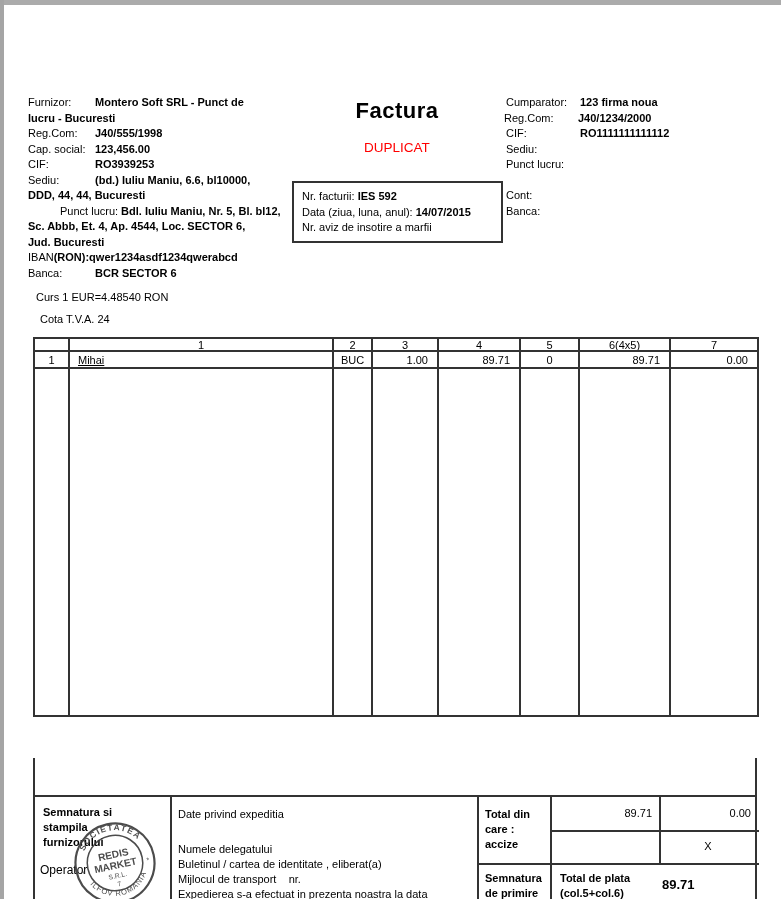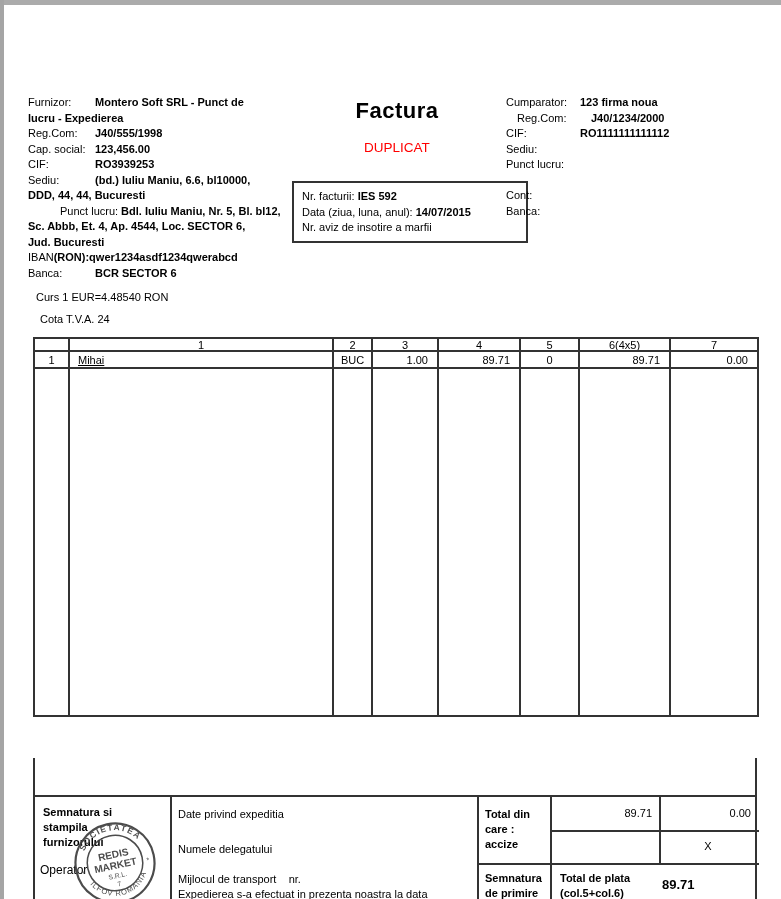--- a/index.html
+++ b/index.html
@@ -13,21 +13,21 @@
   .frame-left { position:absolute; left:0; top:0; width:4px; height:899px; background:#a5a5a5; }
   .ln { position:absolute; white-space:pre; line-height:13px; }
   .lab  { display:inline-block; width:67px; font-weight:normal; }
   .lab2 { display:inline-block; width:74px; font-weight:normal; }
   .ilab { margin-right:3px; }
   .val { font-weight:bold; }
   .title { position:absolute; left:292px; top:98px; width:210px; text-align:center;
            font-size:22px; font-weight:bold; letter-spacing:.5px; }
   .duplicate { position:absolute; left:292px; top:140px; width:210px; text-align:center;
                font-size:13.5px; color:#ff0000; }
-  .inv-box { position:absolute; left:292px; top:181px; width:236px; height:62px;
+  .inv-box { position:absolute; left:292px; top:181px; width:211px; height:62px;
              border:2px solid #333; }
   .inv-box .ln { left:8px; }
   .rate-line { position:absolute; white-space:pre; }
 
   table.inv-table { position:absolute; left:33px; top:337px; width:724px;
     border-collapse:collapse; table-layout:fixed; }
   table.inv-table th, table.inv-table td { border:2px solid #333; font-weight:normal;
     font-size:11px; overflow:hidden; }
   .h-row th { height:43px; text-align:center; vertical-align:middle; white-space:pre-line; line-height:14px; }
   .i-row td { height:13px; text-align:center; font-size:10px; line-height:10px; }
@@ -50,21 +50,21 @@
 </style>
 </head>
 <body>
 
 <div class="page">
   <div class="frame-top"></div>
   <div class="frame-left"></div>
 
   <div>
     <div class="ln" style="left:28px; top:96px;"><span class="lab">Furnizor:</span><span class="val">Montero Soft SRL - Punct de</span></div>
-    <div class="ln val" style="left:28px; top:112px;">lucru - Expedierea</div>
+    <div class="ln val" style="left:28px; top:112px;">lucru - Bucuresti</div>
     <div class="ln" style="left:28px; top:127px;"><span class="lab">Reg.Com:</span><span class="val">J40/555/1998</span></div>
     <div class="ln" style="left:28px; top:143px;"><span class="lab">Cap. social:</span><span class="val">123,456.00</span></div>
     <div class="ln" style="left:28px; top:158px;"><span class="lab">CIF:</span><span class="val">RO3939253</span></div>
     <div class="ln" style="left:28px; top:174px;"><span class="lab">Sediu:</span><span class="val">(bd.) Iuliu Maniu, 6.6, bl10000,</span></div>
     <div class="ln val" style="left:28px; top:189px;">DDD, 44, 44, Bucuresti</div>
     <div class="ln" style="left:28px; top:205px;margin-left:32px;"><span class="ilab">Punct lucru:</span><span class="val">Bdl. Iuliu Maniu, Nr. 5, Bl. bl12,</span></div>
     <div class="ln val" style="left:28px; top:220px;">Sc. Abbb, Et. 4, Ap. 4544, Loc. SECTOR 6,</div>
     <div class="ln val" style="left:28px; top:236px;">Jud. Bucuresti</div>
     <div class="ln" style="left:28px; top:251px;"><span>IBAN</span><span class="val">(RON):qwer1234asdf1234qwerabcd</span></div>
     <div class="ln" style="left:28px; top:267px;"><span class="lab">Banca:</span><span class="val">BCR SECTOR 6</span></div>
@@ -74,21 +74,21 @@
   <div class="duplicate">DUPLICAT</div>
 
   <div class="inv-box">
     <div class="ln" style="top:7px;"><span>Nr. facturii: </span><span class="val">IES 592</span></div>
     <div class="ln" style="top:23px;"><span>Data (ziua, luna, anul): </span><span class="val">14/07/2015</span></div>
     <div class="ln" style="top:38px;"><span>Nr. aviz de insotire a marfii</span></div>
   </div>
 
   <div>
     <div class="ln" style="left:506px; top:96px;"><span class="lab2">Cumparator:</span><span class="val">123 firma noua</span></div>
-    <div class="ln" style="left:517px; top:112px;"><span class="lab2">Reg.Com:</span><span class="val">J40/1234/2000</span></div>
+    <div class="ln" style="left:504px; top:112px;"><span class="lab2">Reg.Com:</span><span class="val">J40/1234/2000</span></div>
     <div class="ln" style="left:506px; top:127px;"><span class="lab2">CIF:</span><span class="val">RO1111111111112</span></div>
     <div class="ln" style="left:506px; top:143px;"><span class="lab2">Sediu:</span><span class="val"></span></div>
     <div class="ln" style="left:506px; top:158px;"><span class="lab2">Punct lucru:</span><span class="val"></span></div>
     <div class="ln" style="left:506px; top:189px;"><span class="lab2">Cont:</span><span class="val"></span></div>
     <div class="ln" style="left:506px; top:205px;"><span class="lab2">Banca:</span><span class="val"></span></div>
   </div>
 
   <div class="rate-line" style="left:36px; top:291px;">Curs 1 EUR=4.48540 RON</div>
   <div class="rate-line" style="left:40px; top:313px;">Cota T.V.A. 24</div>
 
@@ -168,20 +168,21 @@
       <text x="50" y="44" text-anchor="middle" font-size="12" font-weight="bold">REDIS</text>
       <text x="50" y="57" text-anchor="middle" font-size="12" font-weight="bold">MARKET</text>
       <text x="50" y="68" text-anchor="middle" font-size="8">S.R.L.</text>
       <text x="50" y="78" text-anchor="middle" font-size="8">7</text>
       <text x="11" y="58" text-anchor="middle" font-size="9">*</text>
       <text x="89" y="58" text-anchor="middle" font-size="9">*</text>
     </svg>
 
     <div class="abs-text" style="left:143px; top:10px;">Date privind expeditia</div>
     <div class="abs-text" style="left:143px; top:45px;">Numele delegatului</div>
+    <div class="abs-text" style="left:143px; top:60px;">Buletinul / cartea de identitate , eliberat(a)</div>
     <div class="abs-text" style="left:143px; top:75px;">Mijlocul de transport    nr.</div>
     <div class="abs-text" style="left:143px; top:90px;">Expedierea s-a efectuat in prezenta noastra la data</div>
 
     <div class="abs-text bold pre" style="left:450px; top:10px;">Total din
 care :
 accize</div>
     <div class="abs-text" style="left:517px; top:9px; width:100px; text-align:right;">89.71</div>
     <div class="abs-text" style="left:626px; top:9px; width:90px; text-align:right;">0.00</div>
     <div class="abs-text" style="left:624px; top:42px; width:98px; text-align:center;">X</div>
     <div class="abs-text bold pre" style="left:450px; top:74px;">Semnatura

